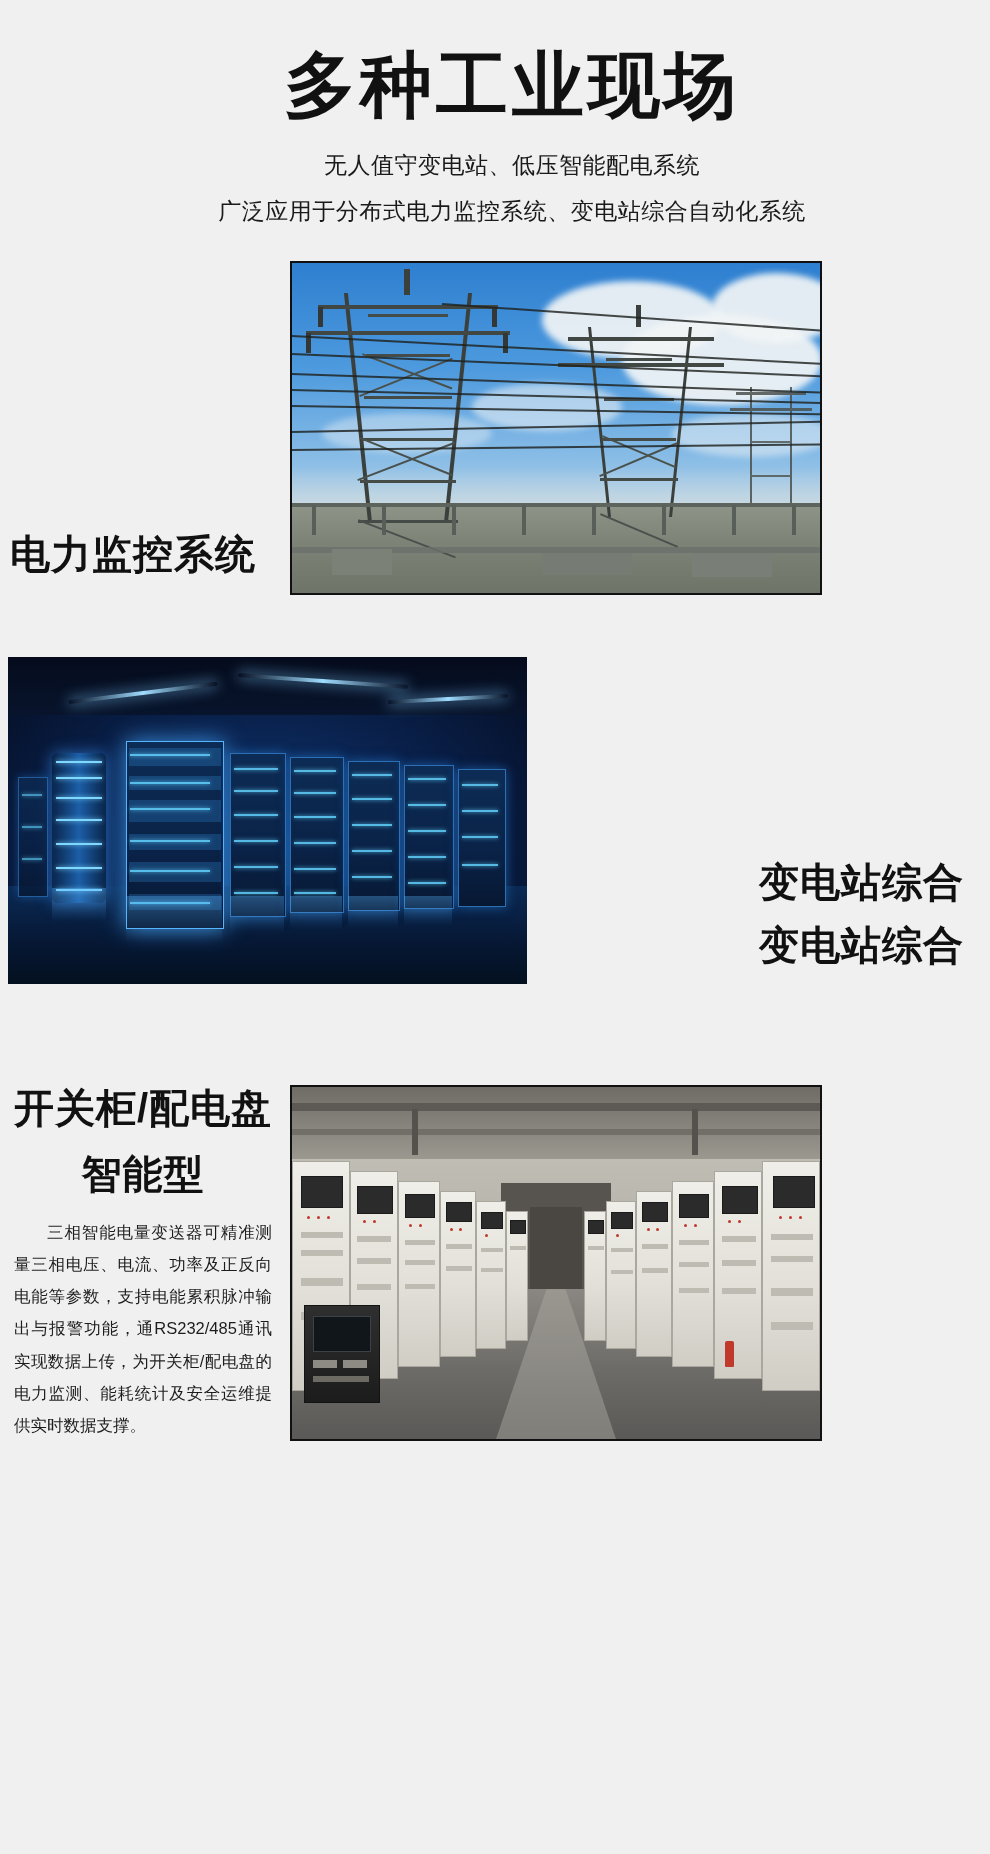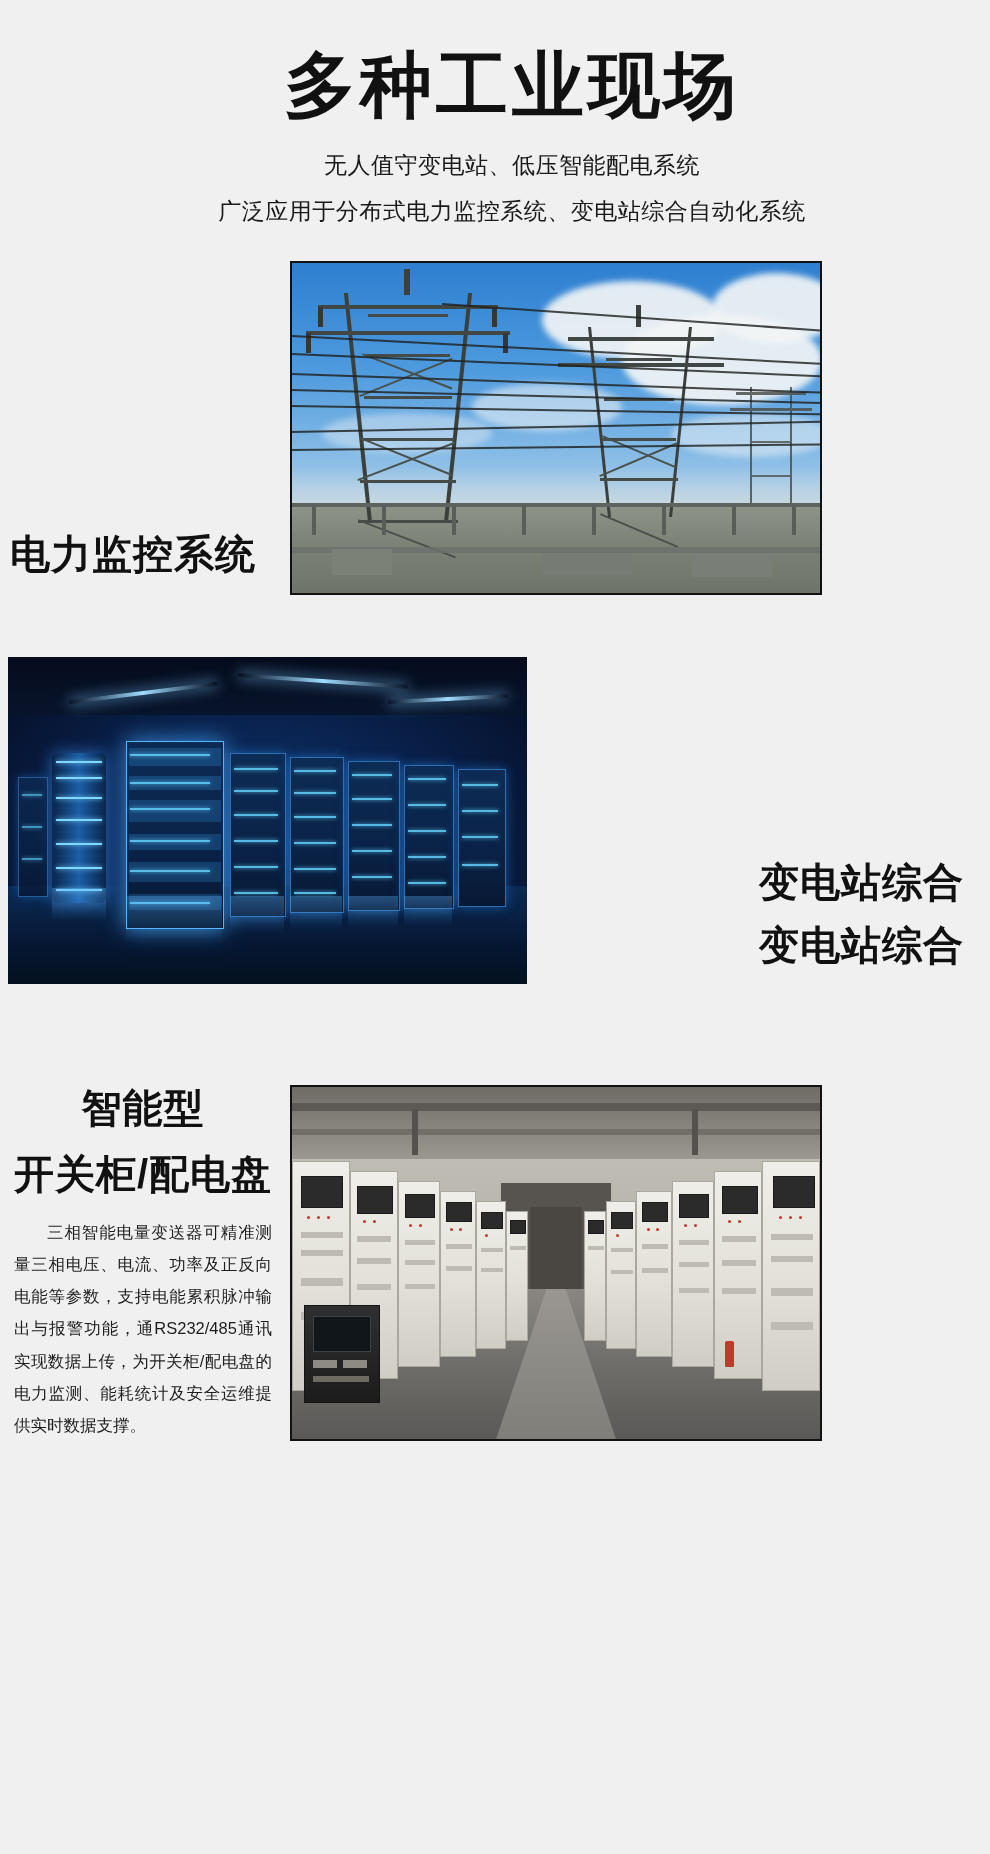--- a/index.html
+++ b/index.html
@@ -507,22 +507,22 @@
       <div class="text-col">
         <div class="sec-title">变电站综合</div>
         <div class="sec-title">变电站综合</div>
       </div>
     </div>
   </div>
 
   <div class="section sec3">
     <div class="row left-text">
       <div class="text-col">
+        <div class="sec-title">开关柜/配电盘</div>
         <div class="sec-title">智能型</div>
-        <div class="sec-title">开关柜/配电盘</div>
         <div class="sec-body" style="margin-top:14px;">三相智能电量变送器可精准测量三相电压、电流、功率及正反向电能等参数，支持电能累积脉冲输出与报警功能，通RS232/485通讯实现数据上传，为开关柜/配电盘的电力监测、能耗统计及安全运维提供实时数据支撑。</div>
       </div>
       <div class="img-col">
         <div class="photo photo-switchgear bordered">
           <div class="sg-bg"></div>
           <div class="sg-ceiling"></div>
 
           <div style="position:absolute;left:0;right:0;top:16px;height:8px;background:#5d5a55;"></div>
           <div style="position:absolute;left:0;right:0;top:42px;height:6px;background:#6b6862;opacity:.8;"></div>
           <div style="position:absolute;left:120px;top:22px;width:6px;height:46px;background:#55524e;"></div>

